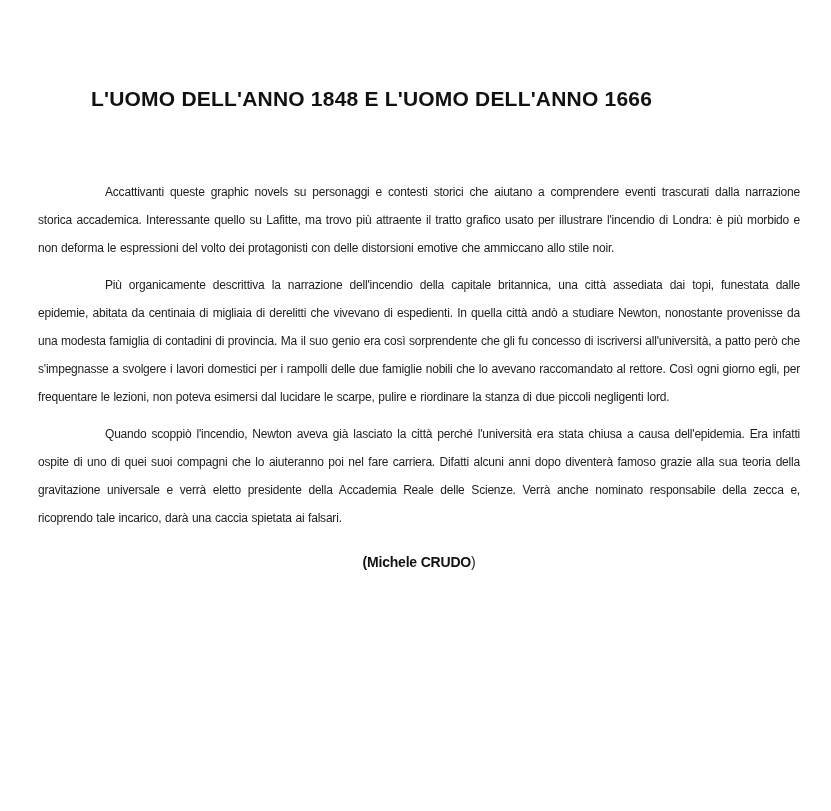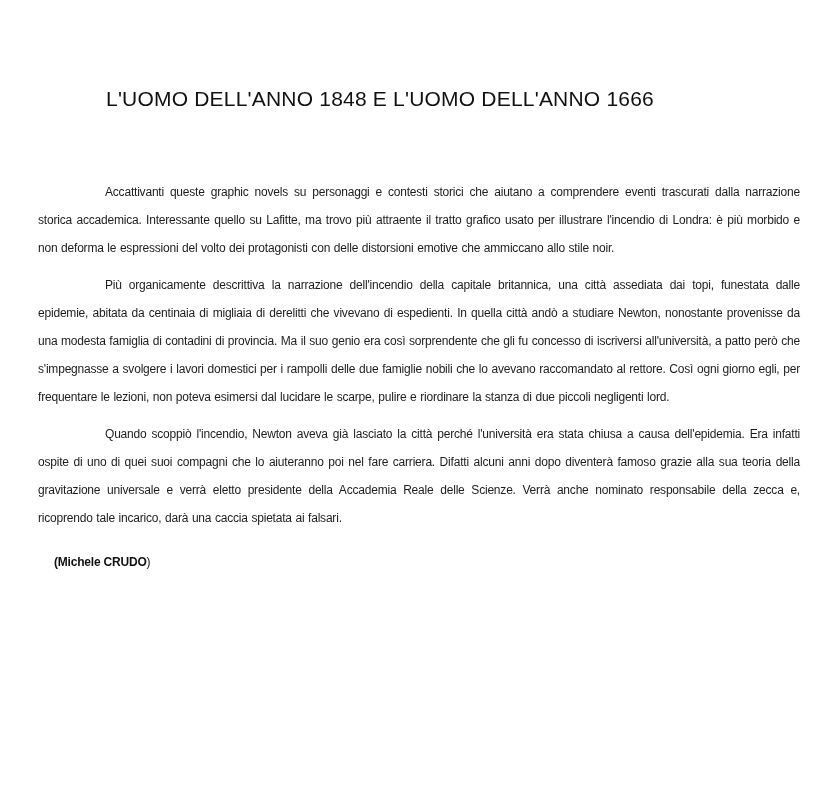--- a/index.html
+++ b/index.html
@@ -13,41 +13,41 @@
     height: 811px;
     box-sizing: border-box;
     background: #ffffff;
     padding: 86px 31px 0 38px;
     font-family: "Liberation Sans", sans-serif;
     color: #1c1c1c;
     overflow: hidden;
   }
   .doc-title {
     font-size: 21px;
-    font-weight: 400;
+    font-weight: 700;
     color: #111111;
     letter-spacing: 0.2px;
-    margin: 0 0 66px 68px;
+    margin: 0 0 66px 53px;
     line-height: 26px;
   }
   .para {
     font-size: 12px;
     line-height: 28px;
     letter-spacing: -0.2px;
     text-align: justify;
     text-indent: 67px;
     margin: 0 0 9px 0;
     word-spacing: 0.5px;
   }
   .signature {
-    font-size: 12px;
+    font-size: 14px;
     line-height: 28px;
     letter-spacing: -0.2px;
     margin: 16px;
-    text-align: left;
+    text-align: center;
   }
   .signature .sig-bold {
     font-weight: 700;
     color: #111111;
   }
 </style>
 </head>
 <body>
 
 <div class="page">

